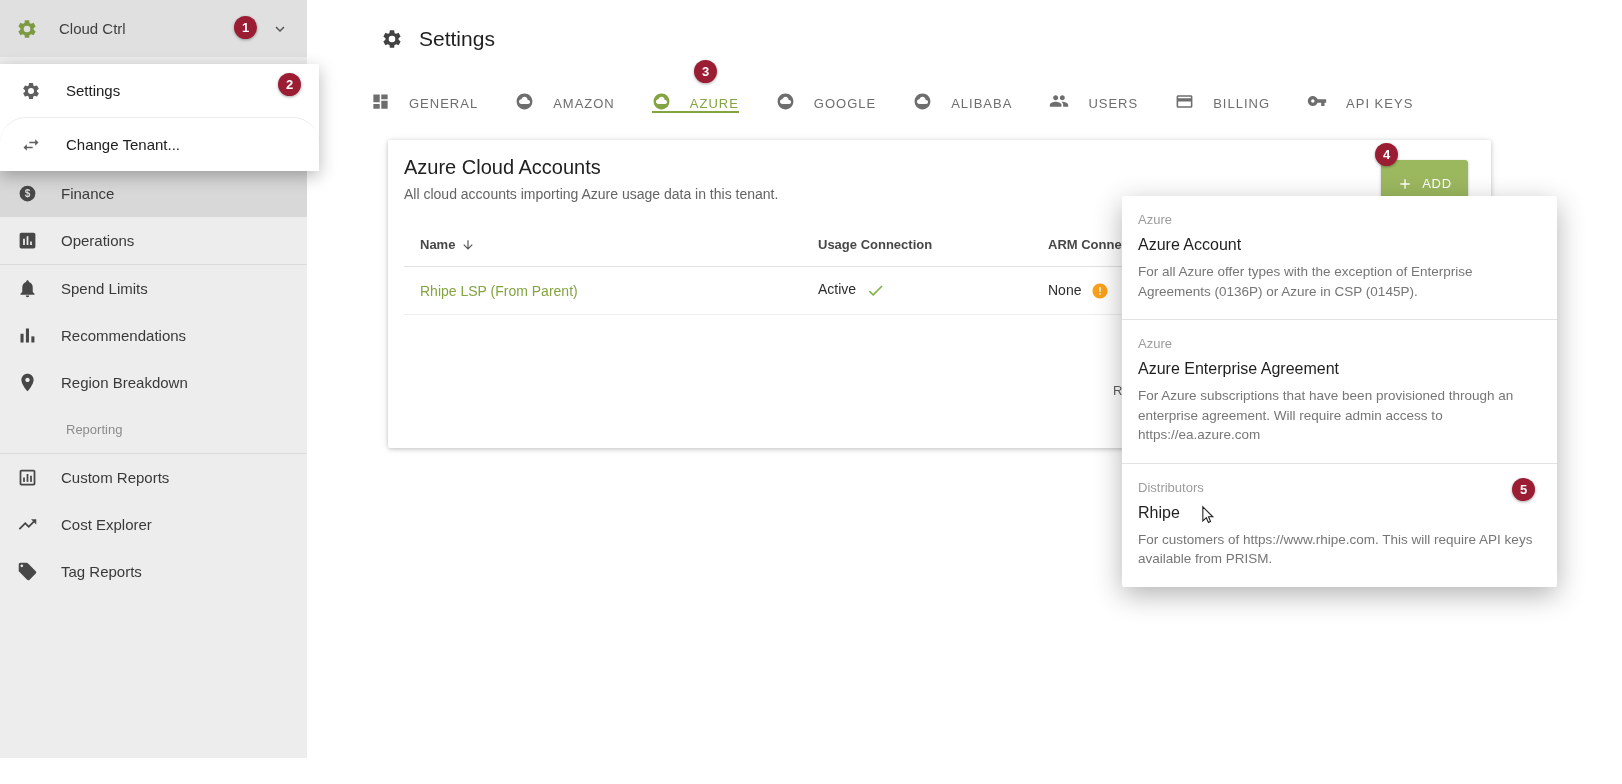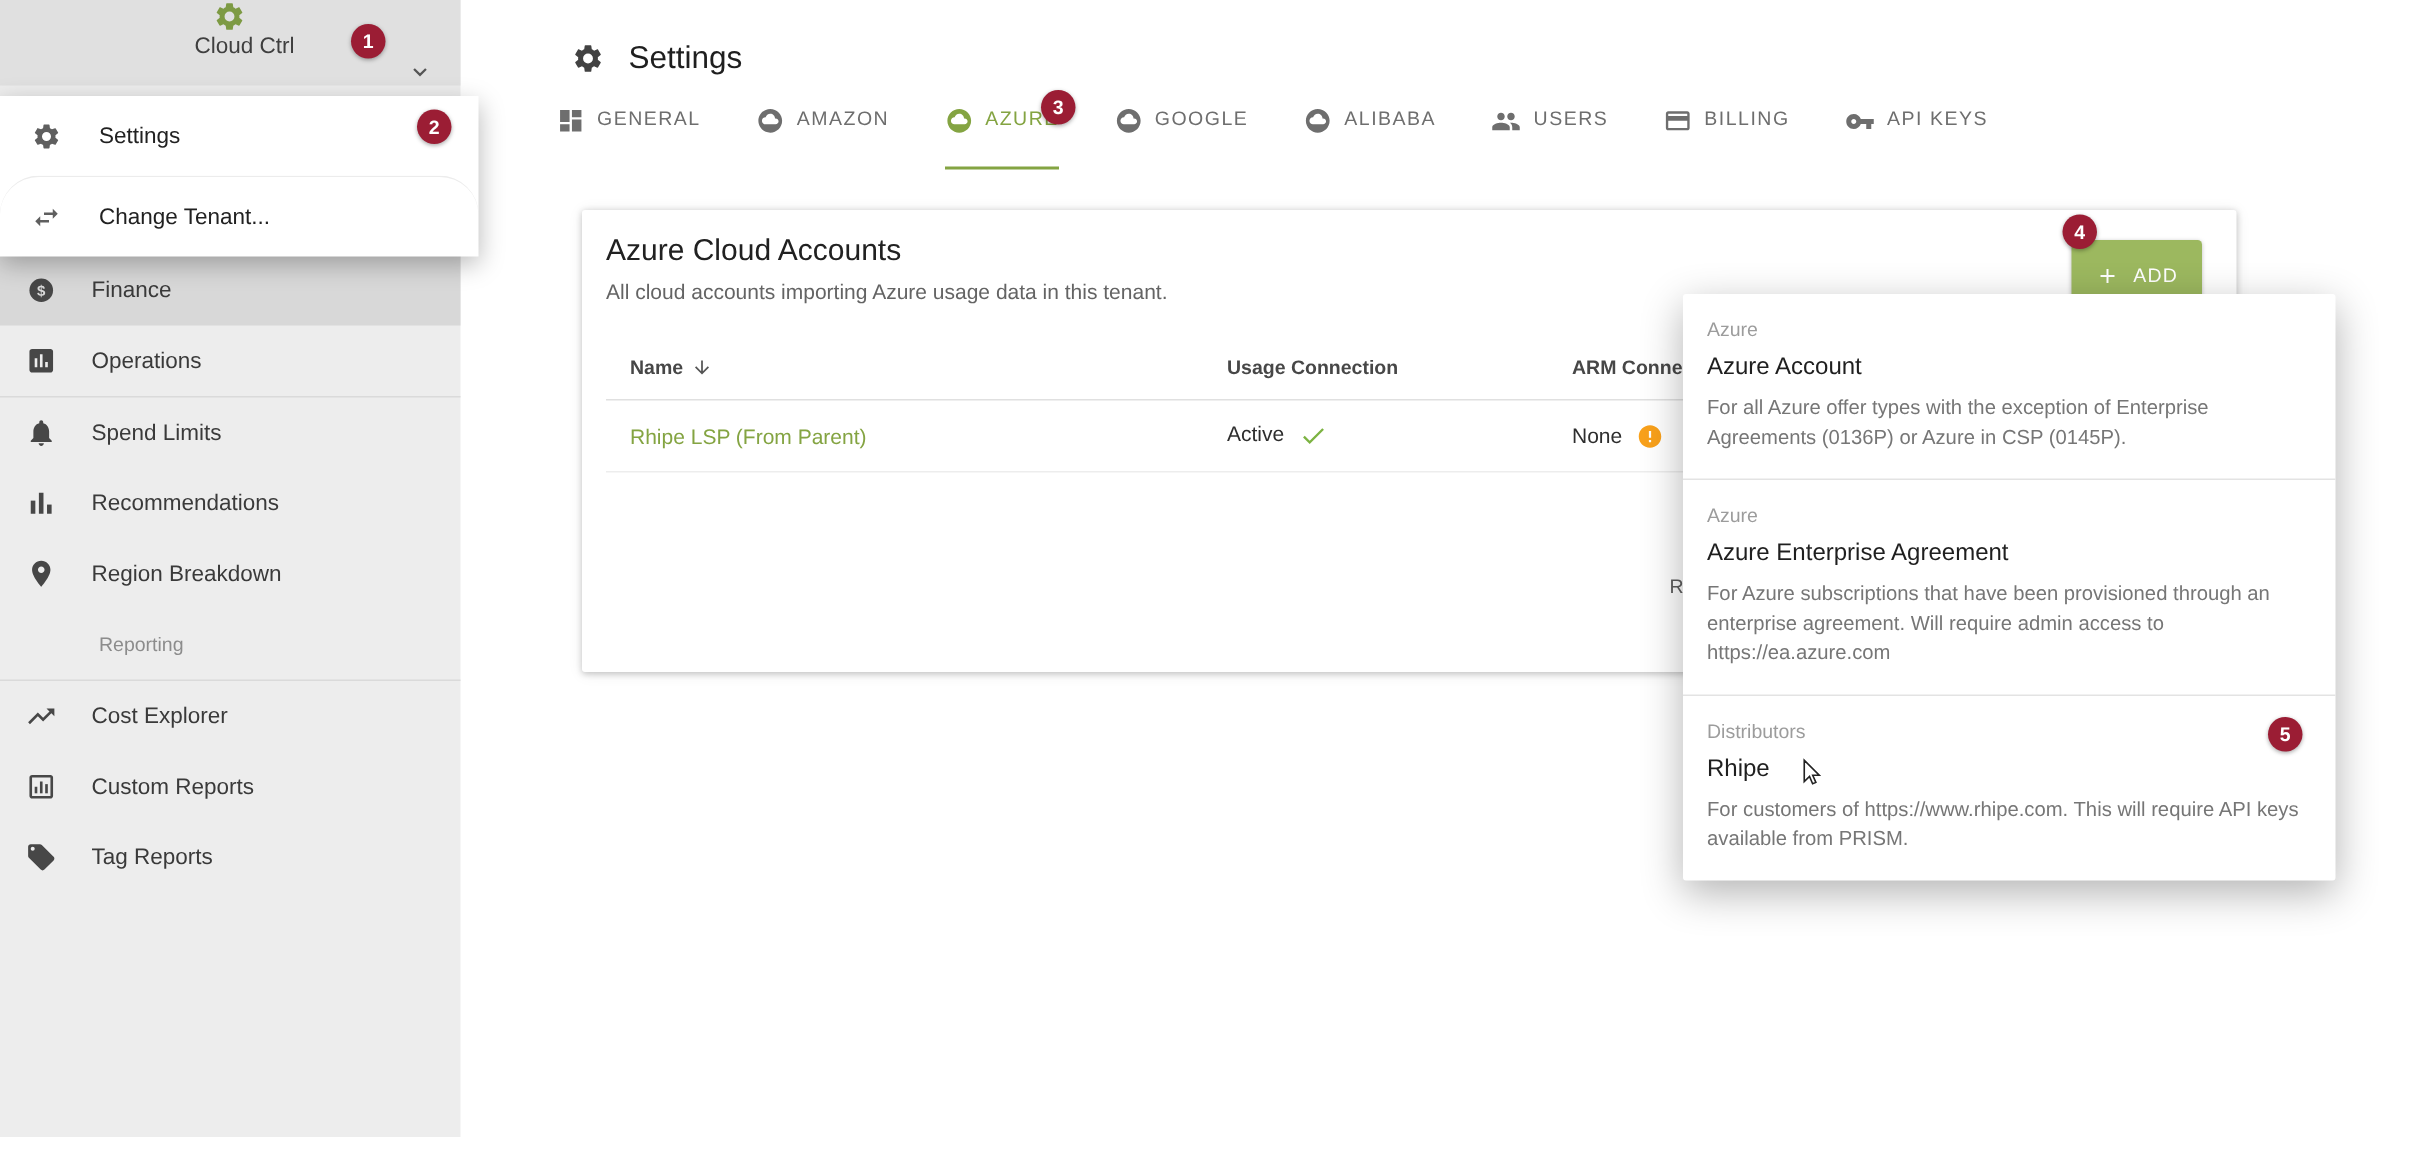--- a/index.html
+++ b/index.html
@@ -1,20 +1,20 @@
 <!DOCTYPE html>
 <html><head>
 <meta charset="utf-8">
 <style>
   html,body{margin:0;padding:0;background:#fff;font-family:"Liberation Sans",sans-serif;}
   #canvas{position:relative;width:1622px;height:784px;background:#fff;overflow:hidden;}
 
   
   .sidebar{position:absolute;left:0;top:0;width:307px;height:758px;background:#ededed;}
-  .sidebar-header{height:57px;background:#e0e0e0;display:flex;align-items:center;padding:0 18px 0 16px;cursor:pointer;flex-direction:column;}
+  .sidebar-header{height:57px;background:#e0e0e0;display:flex;align-items:center;padding:0 18px 0 16px;cursor:pointer;}
   .logo-ic{color:#7d9a43;display:flex;}
   .app-name{font-size:15px;color:#3f3f3f;margin-left:21px;}
   .chev{margin-left:auto;color:#555;display:flex;}
   .sidebar-nav{margin-top:113px;}
   .nav-item{height:47px;display:flex;align-items:center;padding-left:17px;cursor:pointer;}
   .nav-item.active{background:#d8d8d8;}
   .nico{width:22px;display:flex;color:#474747;}
   .nav-item .lbl{margin-left:22px;font-size:15px;color:#3a3a3a;}
   .nav-section{height:47px;display:flex;align-items:center;padding-left:66px;font-size:13px;color:#8c8c8c;}
   .nav-divider{border-top:1px solid #dadada;}
@@ -24,21 +24,21 @@
   .tenant-item{height:53px;display:flex;align-items:center;padding-left:21px;cursor:pointer;}
   .tenant-item + .tenant-item{border-top:1px solid #ececec;border-radius:26px;}
   .tico{width:22px;display:flex;color:#5f5f5f;}
   .tenant-item .lbl{margin-left:23px;font-size:15px;color:#212121;}
 
   
   .page-header{position:absolute;left:381px;top:27px;display:flex;align-items:center;}
   .pico{color:#424242;display:flex;}
   .page-title{margin-left:16px;font-size:21px;color:#1f1f1f;}
   .tabs{position:absolute;left:371px;top:71px;display:flex;gap:37px;}
-  .tab{display:flex;align-items:flex-start;gap:8px;height:40px;border-bottom:2px solid transparent;color:#6e6e6e;cursor:pointer;}
+  .tab{display:flex;align-items:flex-end;gap:19px;height:40px;border-bottom:2px solid transparent;color:#6e6e6e;cursor:pointer;}
   .tab .tlbl{font-size:13px;font-weight:500;letter-spacing:1px;}
   .tab .tbico{display:flex;}
   .tab.active{color:#84a442;border-bottom-color:#84a442;}
 
   
   .card{position:absolute;left:388px;top:140px;width:1103px;height:308px;background:#fff;border-radius:2px;
         box-shadow:0 1px 4px rgba(0,0,0,.2),0 1px 10px rgba(0,0,0,.08);padding:16px;box-sizing:border-box;}
   .card-title{font-size:20px;color:#212121;font-weight:400;}
   .card-subtitle{font-size:14px;color:#646464;margin-top:7px;}
   .add-btn{position:absolute;top:20px;right:23px;height:47px;padding:0 16px;background:#9cb85f;color:#fff;border:none;border-radius:3px;
@@ -139,35 +139,35 @@
         </span>
         <span class="lbl">Region Breakdown</span>
       </div>
       <div class="nav-section">
         <span>Reporting</span>
       </div>
       <div class="nav-divider"></div>
       <div class="nav-item">
         <span class="nico">
           <svg width="21" height="21" viewBox="0 0 24 24" fill="currentColor">
-              <path d="M16 6l2.29 2.29-4.88 4.88-4-4L2 16.59 3.41 18l6-6 4 4 6.3-6.29L22 12V6z"></path>
-            </svg>
-        </span>
-        <span class="lbl">Cost Explorer</span>
-      </div>
-      <div class="nav-item">
-        <span class="nico">
-          <svg width="21" height="21" viewBox="0 0 24 24" fill="currentColor">
               <path d="M19 5v14H5V5h14m0-2H5c-1.1 0-2 .9-2 2v14c0 1.1.9 2 2 2h14c1.1 0 2-.9 2-2V5c0-1.1-.9-2-2-2z"></path>
               <rect x="7" y="12" width="2" height="5"></rect>
               <rect x="11" y="8" width="2" height="9"></rect>
               <rect x="15" y="10" width="2" height="7"></rect>
             </svg>
         </span>
         <span class="lbl">Custom Reports</span>
+      </div>
+      <div class="nav-item">
+        <span class="nico">
+          <svg width="21" height="21" viewBox="0 0 24 24" fill="currentColor">
+              <path d="M16 6l2.29 2.29-4.88 4.88-4-4L2 16.59 3.41 18l6-6 4 4 6.3-6.29L22 12V6z"></path>
+            </svg>
+        </span>
+        <span class="lbl">Cost Explorer</span>
       </div>
       <div class="nav-item">
         <span class="nico">
           <svg width="21" height="21" viewBox="0 0 24 24" fill="currentColor">
               <path d="M21.41 11.58l-9-9C12.05 2.22 11.55 2 11 2H4c-1.1 0-2 .9-2 2v7c0 .55.22 1.05.59 1.42l9 9c.36.36.86.58 1.41.58.55 0 1.05-.22 1.41-.59l7-7c.37-.36.59-.86.59-1.41 0-.55-.23-1.06-.59-1.42zM5.5 7C4.67 7 4 6.33 4 5.5S4.67 4 5.5 4 7 4.67 7 5.5 6.33 7 5.5 7z"></path>
             </svg>
         </span>
         <span class="lbl">Tag Reports</span>
       </div>
     </nav>

